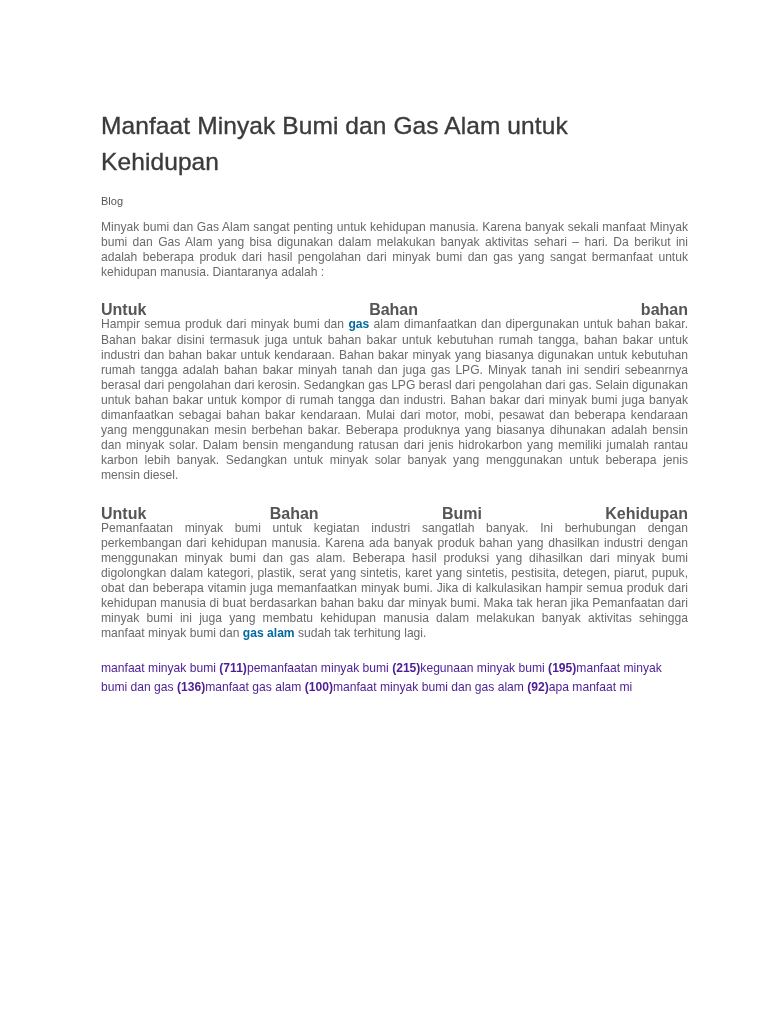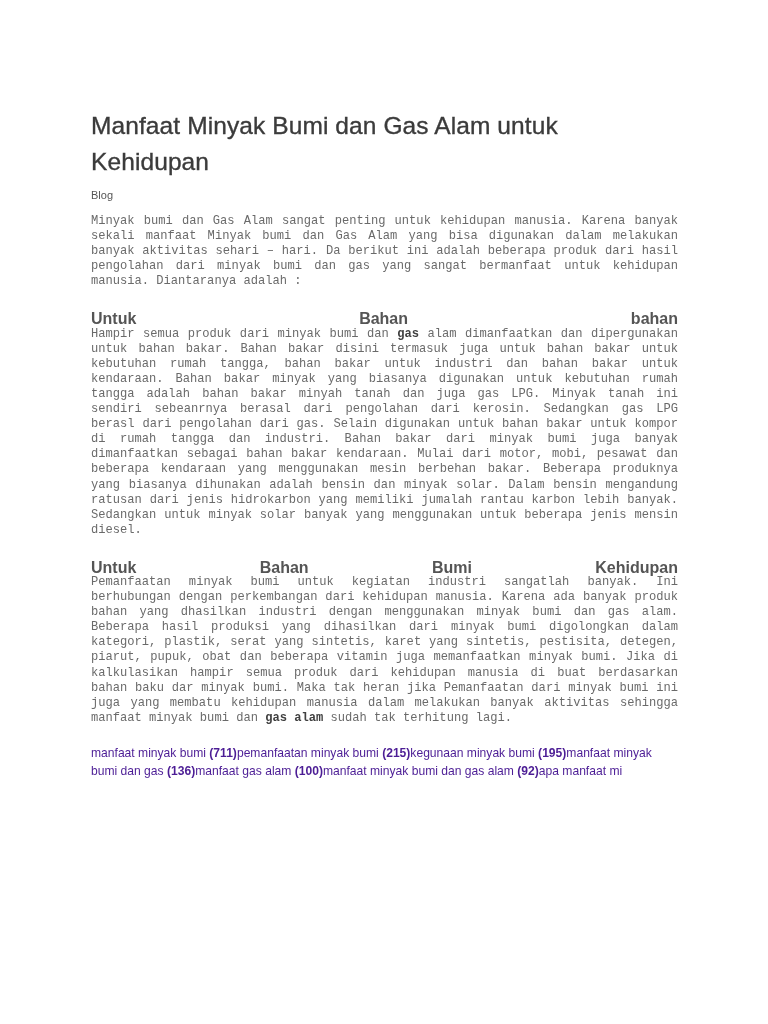--- a/index.html
+++ b/index.html
@@ -9,67 +9,66 @@
     }
     body {
       width: 768px;
       height: 1024px;
       position: relative;
       overflow: hidden;
       font-family: "Liberation Sans", sans-serif;
     }
     .page {
       position: absolute;
-      left: 91px;
+      left: 101px;
       top: 108px;
       width: 587px;
     }
     .title {
       font-family: "Liberation Sans", sans-serif;
       font-size: 24.5px;
       line-height: 36px;
       color: #3b3b3b;
       margin: 0;
       font-weight: normal;
       letter-spacing: 0.1px;
       -webkit-text-stroke: 0.35px #3b3b3b;
     }
     .category {
       font-size: 11px;
       color: #555555;
-      margin-top: 8px;
+      margin-top: 14px;
       line-height: 14px;
     }
     .para {
       font-size: 12.1px;
       line-height: 15.1px;
       color: #6a6a6a;
       text-align: justify;
       margin: 0;
-      font-family: Liberation Mono, monospace;
     }
     .intro {
       margin-top: 12px;
     }
     .section {
       margin-top: 22px;
     }
     .section-heading {
       display: flex;
       justify-content: space-between;
       font-size: 16px;
       line-height: 15.1px;
       color: #555555;
       font-weight: bold;
     }
     .section-heading span {
       font-weight: bold;
     }
     .bold-term {
-      color: #404040;
+      color: #0369a1;
       font-weight: bold;
     }
     .tags {
       margin-top: 18px;
       font-size: 12.1px;
       line-height: 18.5px;
       color: #444444;
     }
     .tag-name {
       color: #4c1d95;

